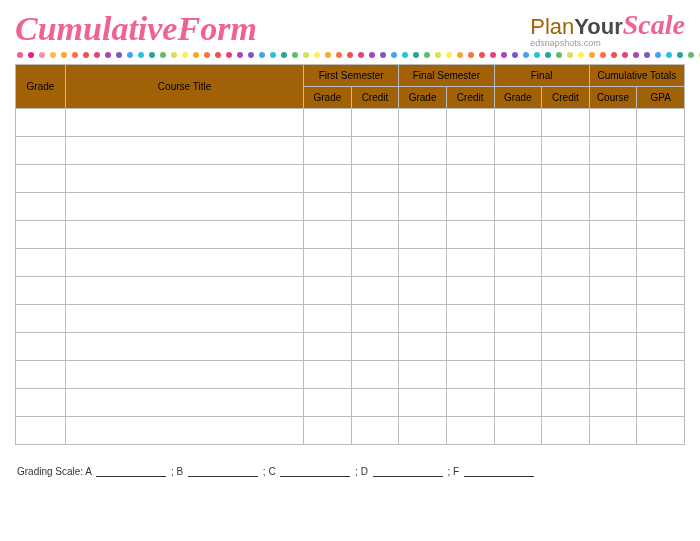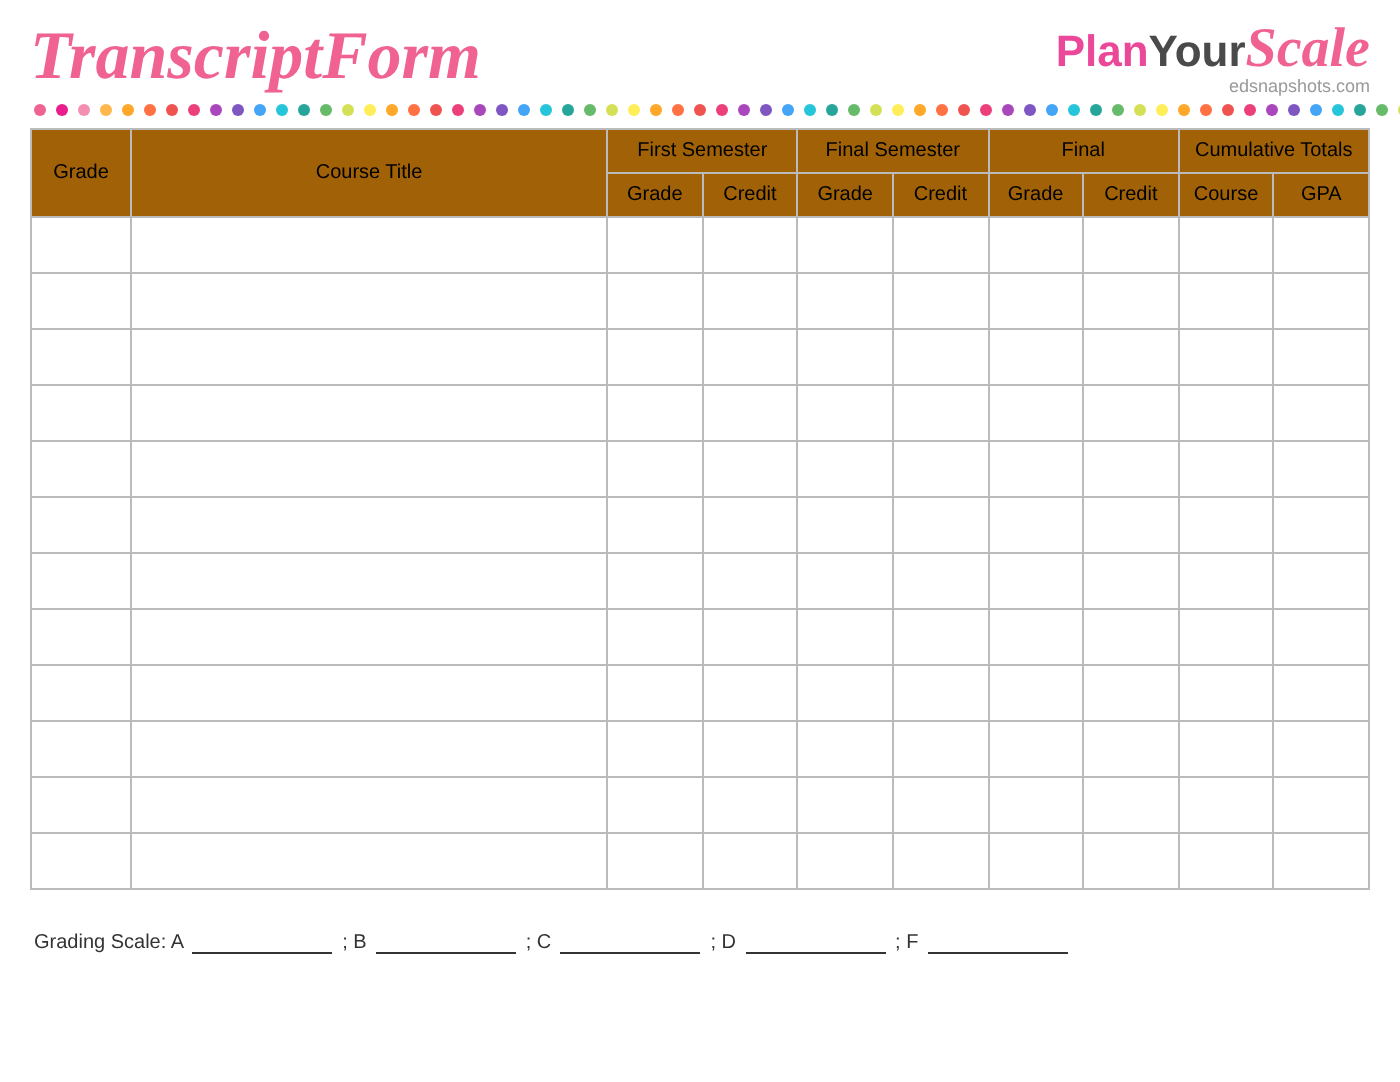--- a/index.html
+++ b/index.html
@@ -55,22 +55,22 @@
       font-style: italic;
     }
 
     .logo-area {
       text-align: right;
       line-height: 1;
     }
 
     .logo-plan {
       font-size: 22px;
-      font-weight: bold;
-      color: #ec4899;
+      font-weight: normal;
+      color: #a16207;
       font-family: Arial, sans-serif;
     }
 
     .logo-your {
       font-size: 22px;
       font-weight: bold;
       color: #4a4a4a;
       font-family: Arial, sans-serif;
     }
 
@@ -79,21 +79,21 @@
       font-weight: bold;
       color: #f06292;
       font-family: Georgia, serif;
       font-style: italic;
     }
 
     .logo-url {
       font-size: 9px;
       color: #999;
       display: block;
-      text-align: right;
+      text-align: left;
     }
 
     
     .dots-row {
       display: flex;
       gap: 5px;
       margin-bottom: 6px;
       flex-wrap: nowrap;
       padding: 0 2px;
     }
@@ -150,21 +150,21 @@
       vertical-align: bottom;
     }
   </style>
 </head>
 <body>
 
 <div class="page">
 
   <div class="header">
     <div class="title-area">
-      <span class="title-transcript">Transcript</span>
+      <span class="title-transcript">Cumulative</span>
       <span class="title-form">Form</span>
     </div>
     <div class="logo-area">
       <div>
         <span class="logo-plan">Plan</span><span class="logo-your">Your</span><span class="logo-year">Scale</span>
       </div>
       <span class="logo-url">edsnapshots.com</span>
     </div>
   </div>
 

